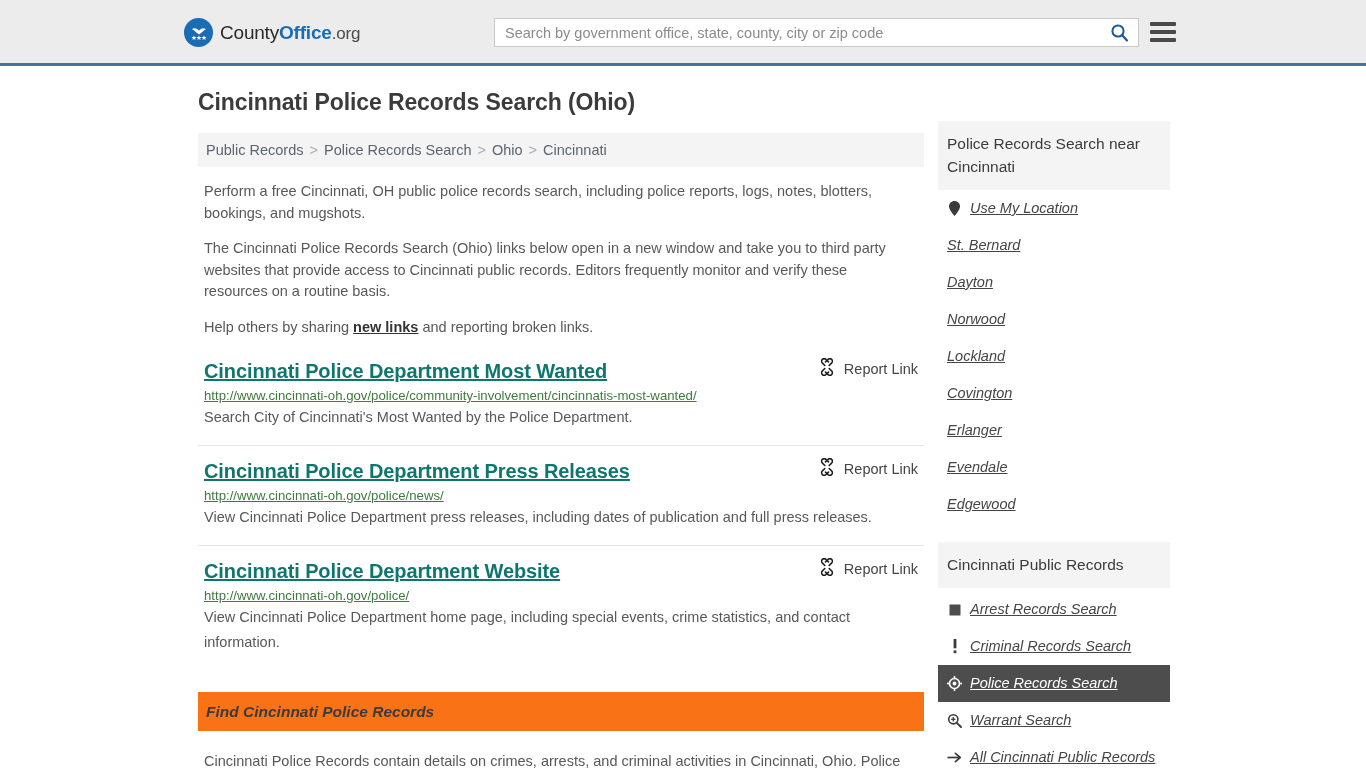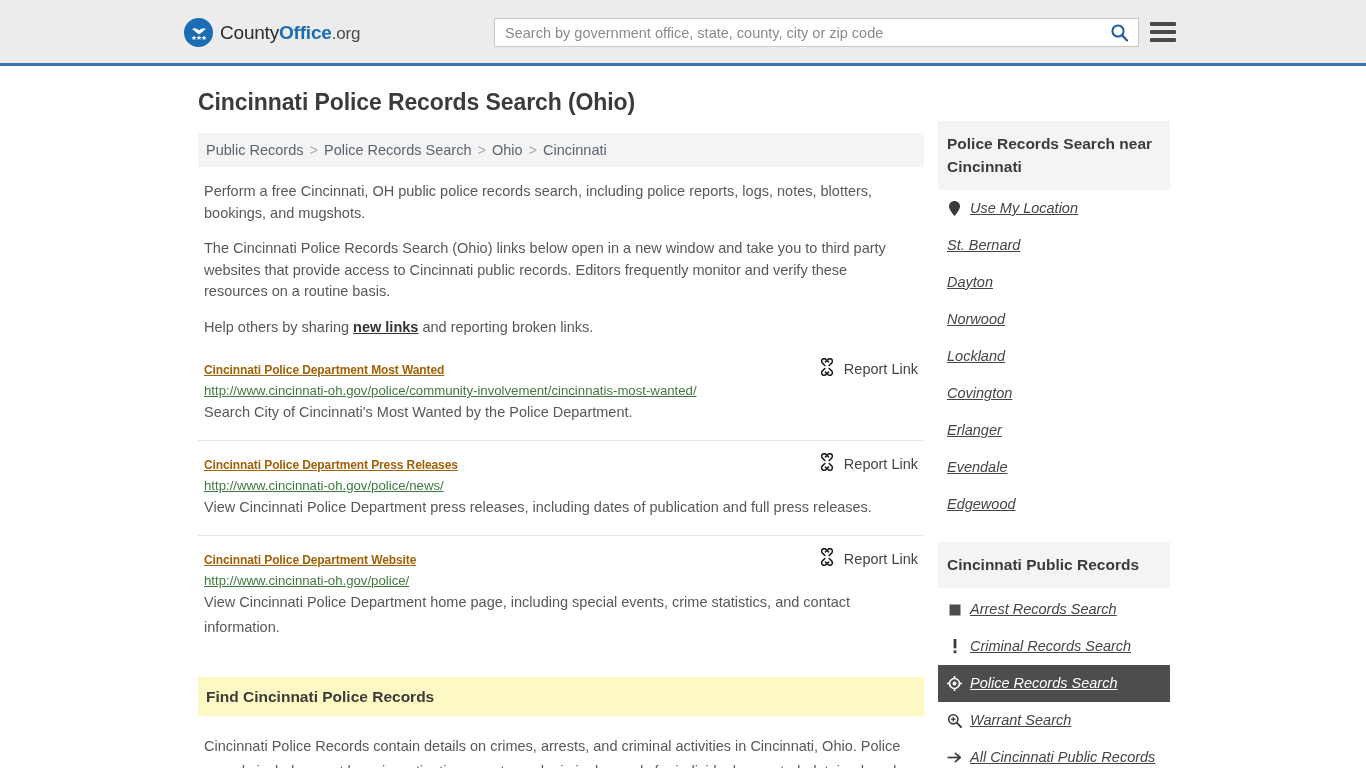--- a/index.html
+++ b/index.html
@@ -150,23 +150,23 @@
   #results { margin-top: 22px; }
   .result {
     position: relative;
     padding: 0 6px 15px 6px;
     border-bottom: 1px solid #e6e6e6;
     margin-bottom: 14px;
   }
   .result:last-child { border-bottom: 0; }
   .result-title {
     display: inline-block;
-    font-size: 12px;
+    font-size: 20px;
     font-weight: bold;
-    color: #a16207;
+    color: #0f766e;
     text-decoration: underline;
     letter-spacing: -0.1px;
   }
   .result-url {
     display: block;
     margin-top: 5px;
     font-size: 13.2px;
     color: #3d7b3d;
     word-break: break-all;
   }
@@ -186,25 +186,26 @@
     gap: 8px;
     font-size: 14.5px;
     color: #444;
     text-decoration: none;
     white-space: nowrap;
   }
 
   
   #find-section { margin-top: 22px; }
   .section-head {
-    background: #fef9c3;
+    background: #f97316;
     height: 39px;
     display: flex;
     align-items: center;
     padding: 0 8px;
+    font-style: italic;
   }
   .section-head h2 {
     margin: 0;
     font-size: 15.5px;
     font-weight: bold;
     color: #3b3b3b;
   }
   .section-body {
     margin: 18px 0 0 6px;
     font-size: 14.5px;
@@ -214,21 +215,21 @@
   }
 
   
   .side-head {
     background: #f4f4f4;
     padding: 11px 9px 12px 9px;
   }
   .side-head h2 {
     margin: 0;
     font-size: 15.5px;
-    font-weight: bold;
+    font-weight: normal;
     line-height: 23px;
     color: #3b3b3b;
   }
   .side-list { margin: 0; padding: 0; list-style: none; }
   .side-list li { display: block; }
   .side-link {
     display: flex;
     align-items: center;
     gap: 8px;
     padding: 9px 9px 9px 9px;

